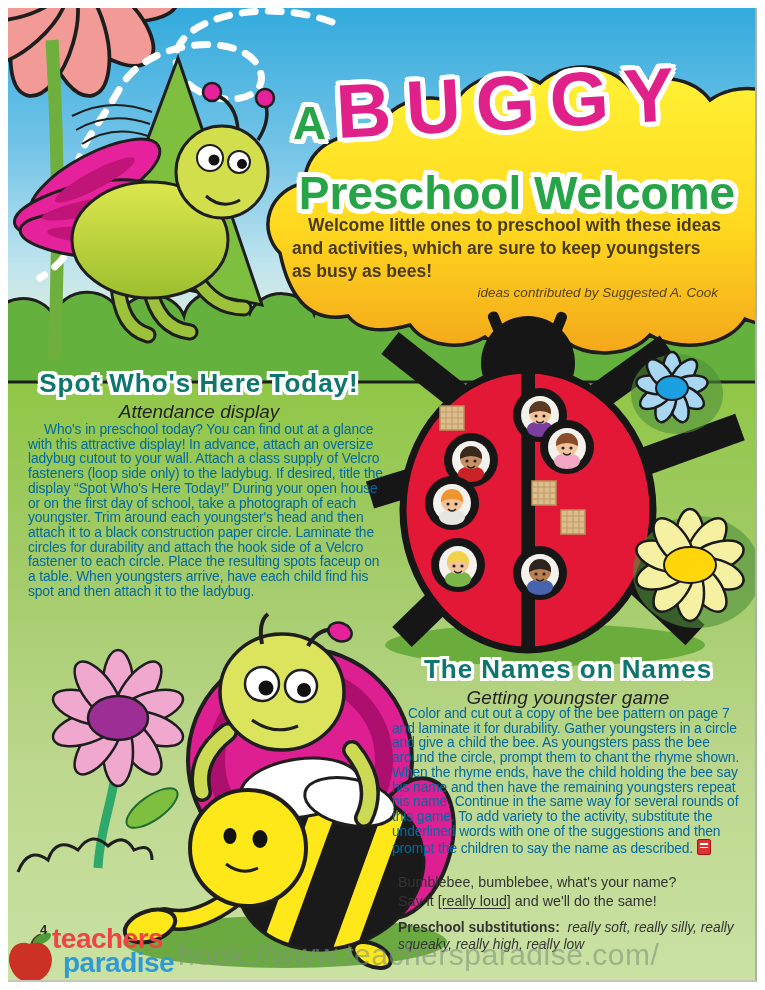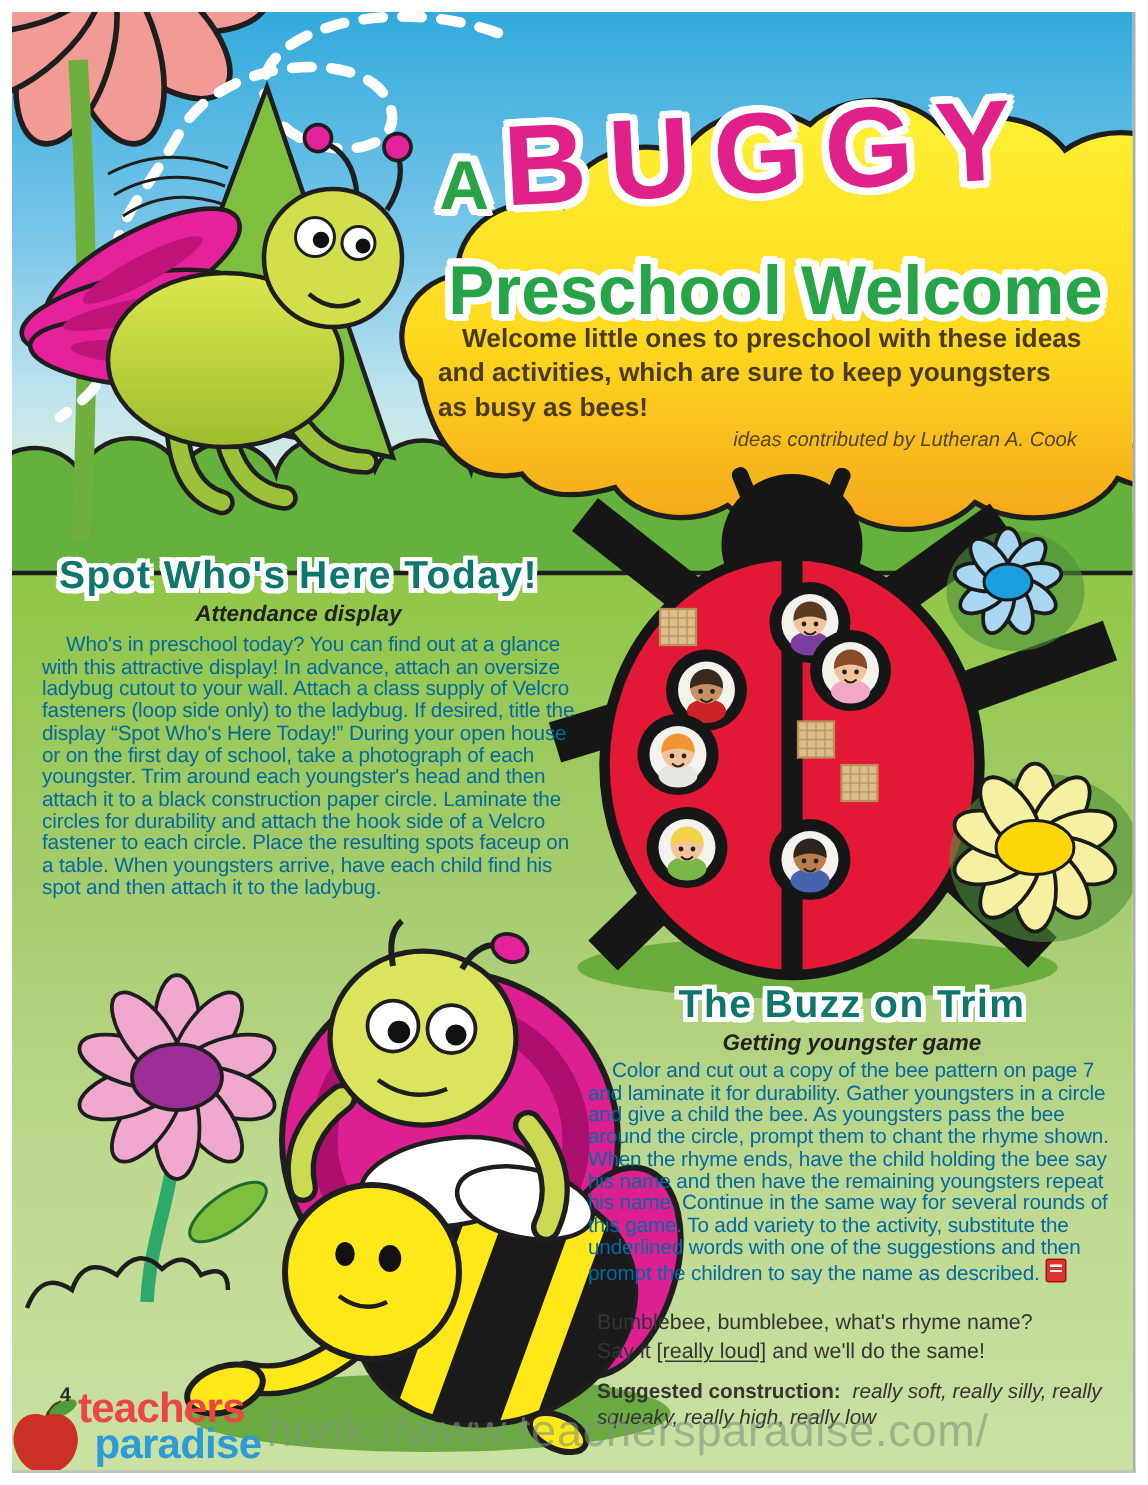--- a/index.html
+++ b/index.html
@@ -27,21 +27,21 @@
   .title-buggy{left:336px;top:68px;font-size:76px;font-weight:900;color:#e0218a;
     letter-spacing:15px;transform:rotate(-3deg);transform-origin:left center;}
   .title-line2{left:278px;top:166px;width:478px;text-align:center;font-size:46px;font-weight:900;
     color:#27a348;letter-spacing:0px;white-space:nowrap;}
   .intro{left:292px;top:214px;width:432px;font-size:17.5px;line-height:23px;color:#4a3a1e;
     text-indent:16px;font-weight:bold;}
   .credits{left:408px;top:284px;width:310px;text-align:right;font-style:italic;
     font-size:13.5px;line-height:17px;color:#54431f;}
   .sec-heading{font-size:26px;font-weight:900;color:#0f766e;letter-spacing:1px;
     text-align:center;white-space:nowrap;}
-  .sec-sub{font-size:15px;font-weight:bold;font-style:italic;color:#222;text-align:center;}
+  .sec-sub{font-size:19px;font-weight:normal;font-style:italic;color:#222;text-align:center;}
   .body-txt{font-size:13.8px;line-height:14.7px;color:#0369a1;text-indent:16px;
     letter-spacing:-0.1px;}
   .spot-heading{left:28px;top:368px;width:342px;}
   .spot-sub{left:28px;top:401px;width:342px;}
   .spot-body{left:28px;top:423px;width:356px;}
   .buzz-heading{left:406px;top:654px;width:324px;}
   .buzz-sub{left:406px;top:687px;width:324px;}
   .buzz-body{left:392px;top:707px;width:354px;}
   .rhyme{left:398px;top:873px;font-size:14.3px;line-height:19px;color:#343434;}
   .rhyme u{text-underline-offset:2px;text-align:right;}
@@ -320,38 +320,38 @@
        <circle cx="304" cy="80" r="7" fill="#111"></circle>
        <path d="M 252 110 q 22 16 46 6" stroke="#1e1e1e" stroke-width="3" fill="none"></path>
      </g>
    </svg>
 
    <div class="abs title-a outlined">A</div>
    <div class="abs title-buggy outlined">BUGGY</div>
    <div class="abs title-line2 outlined">Preschool Welcome</div>
    <div class="abs intro">Welcome little ones to preschool with these ideas and activities, which are sure to keep youngsters as busy as bees!</div>
    <div class="abs credits">
-     <div>ideas contributed by Lutheran A. Cook</div>
+     <div>ideas contributed by Suggested A. Cook</div>
    </div>
 
    <div class="abs sec-heading outlined-sm spot-heading">Spot Who's Here Today!</div>
    <div class="abs sec-sub spot-sub">Attendance display</div>
    <div class="abs body-txt spot-body">Who's in preschool today? You can find out at a glance with this attractive display! In advance, attach an oversize ladybug cutout to your wall. Attach a class supply of Velcro fasteners (loop side only) to the ladybug. If desired, title the display “Spot Who's Here Today!” During your open house or on the first day of school, take a photograph of each youngster. Trim around each youngster's head and then attach it to a black construction paper circle. Laminate the circles for durability and attach the hook side of a Velcro fastener to each circle. Place the resulting spots faceup on a table. When youngsters arrive, have each child find his spot and then attach it to the ladybug.</div>
 
-   <div class="abs sec-heading outlined-sm buzz-heading">The Buzz on Trim</div>
+   <div class="abs sec-heading outlined-sm buzz-heading">The Names on Names</div>
    <div class="abs sec-sub buzz-sub">Getting youngster game</div>
    <div class="abs body-txt buzz-body"><span>Color and cut out a copy of the bee pattern on page 7 and laminate it for durability. Gather youngsters in a circle and give a child the bee. As youngsters pass the bee around the circle, prompt them to chant the rhyme shown. When the rhyme ends, have the child holding the bee say his name and then have the remaining youngsters repeat his name. Continue in the same way for several rounds of this game. To add variety to the activity, substitute the underlined words with one of the suggestions and then prompt the children to say the name as described.</span><span class="mbx"></span></div>
 
    <div class="abs rhyme">
-     <div>Bumblebee, bumblebee, what's rhyme name?</div>
+     <div>Bumblebee, bumblebee, what's your name?</div>
      <div><span>Say it </span><u>[really loud]</u><span> and we'll do the same!</span></div>
    </div>
 
    <div class="abs subs">
-     <span class="lbl">Suggested construction:</span>
+     <span class="lbl">Preschool substitutions:</span>
      <span class="it" style="margin-left:4px;">really soft, really silly, really squeaky, really high, really low</span>
    </div>
 
    <svg class="abs" style="left:4px;top:928px;" width="54" height="56" viewBox="0 0 54 56">
      <path d="M 27 18 q 3 -9 10 -11" stroke="#5b3a1e" stroke-width="3" fill="none"></path>
      <ellipse cx="38" cy="11" rx="10" ry="4.5" transform="rotate(-28 38 11)" fill="#4f9c3a"></ellipse>
      <path d="M 26 16 C 10 10 2 26 6 38 C 9 48 18 56 26 52 C 34 56 44 49 47 38 C 51 25 42 10 26 16 Z" fill="#cc3126"></path>
    </svg>
    <div class="abs pgnum">4</div>
    <div class="abs brand-top">teachers</div>

